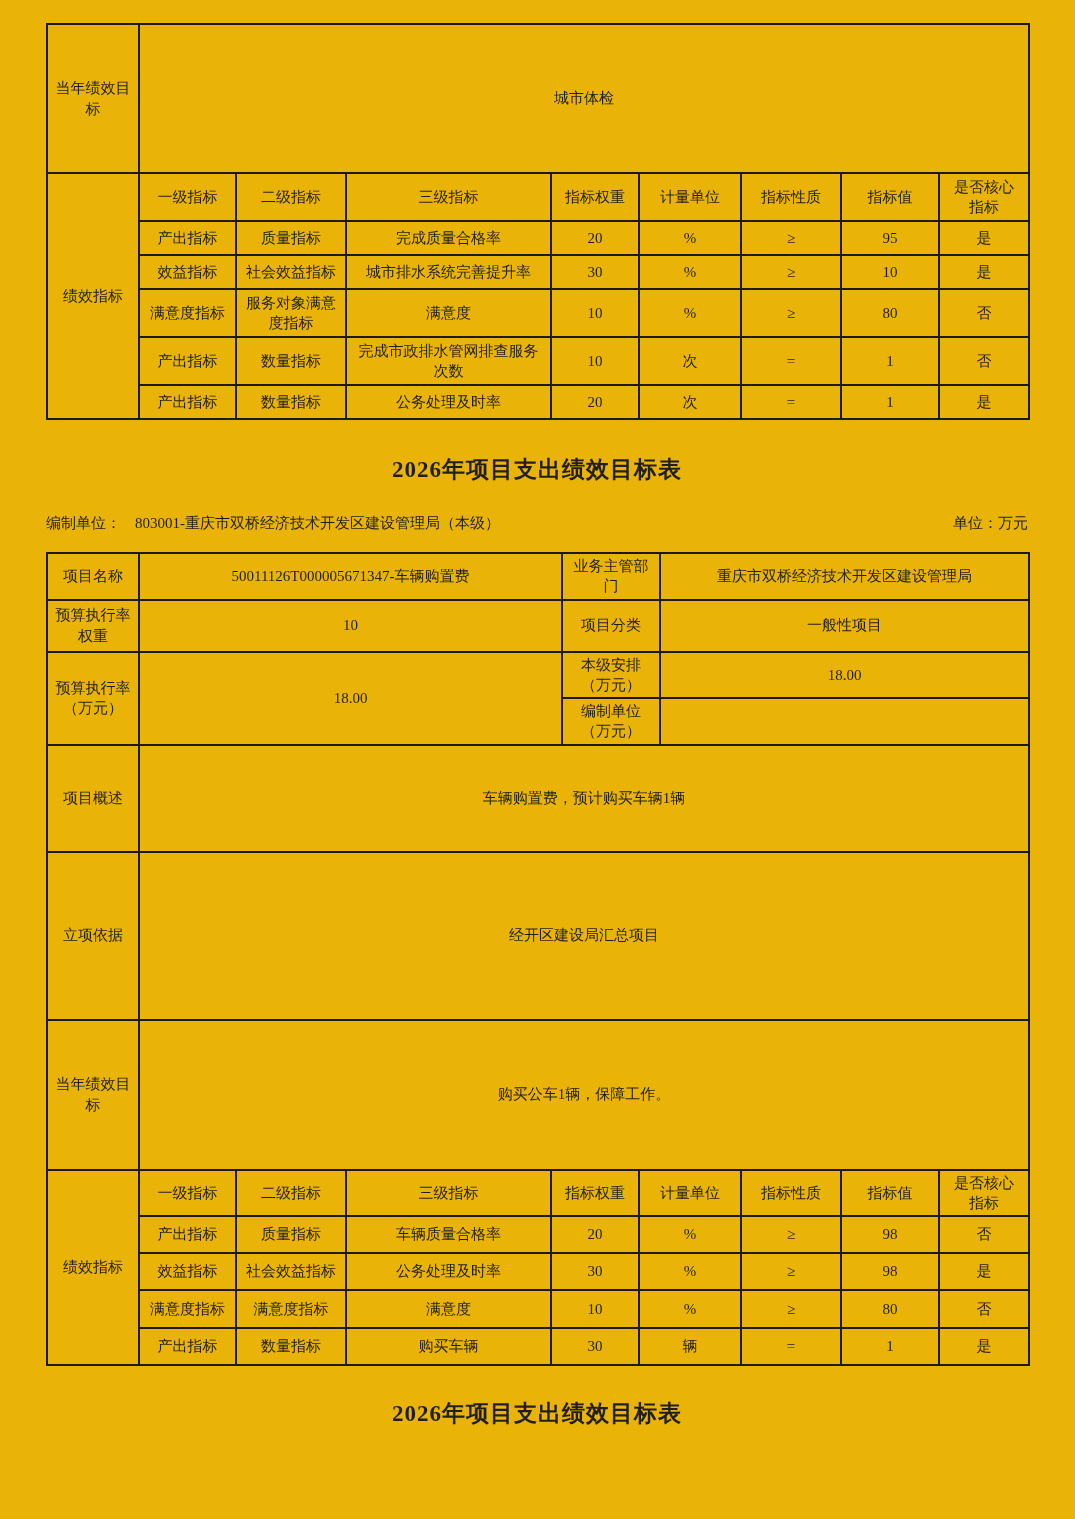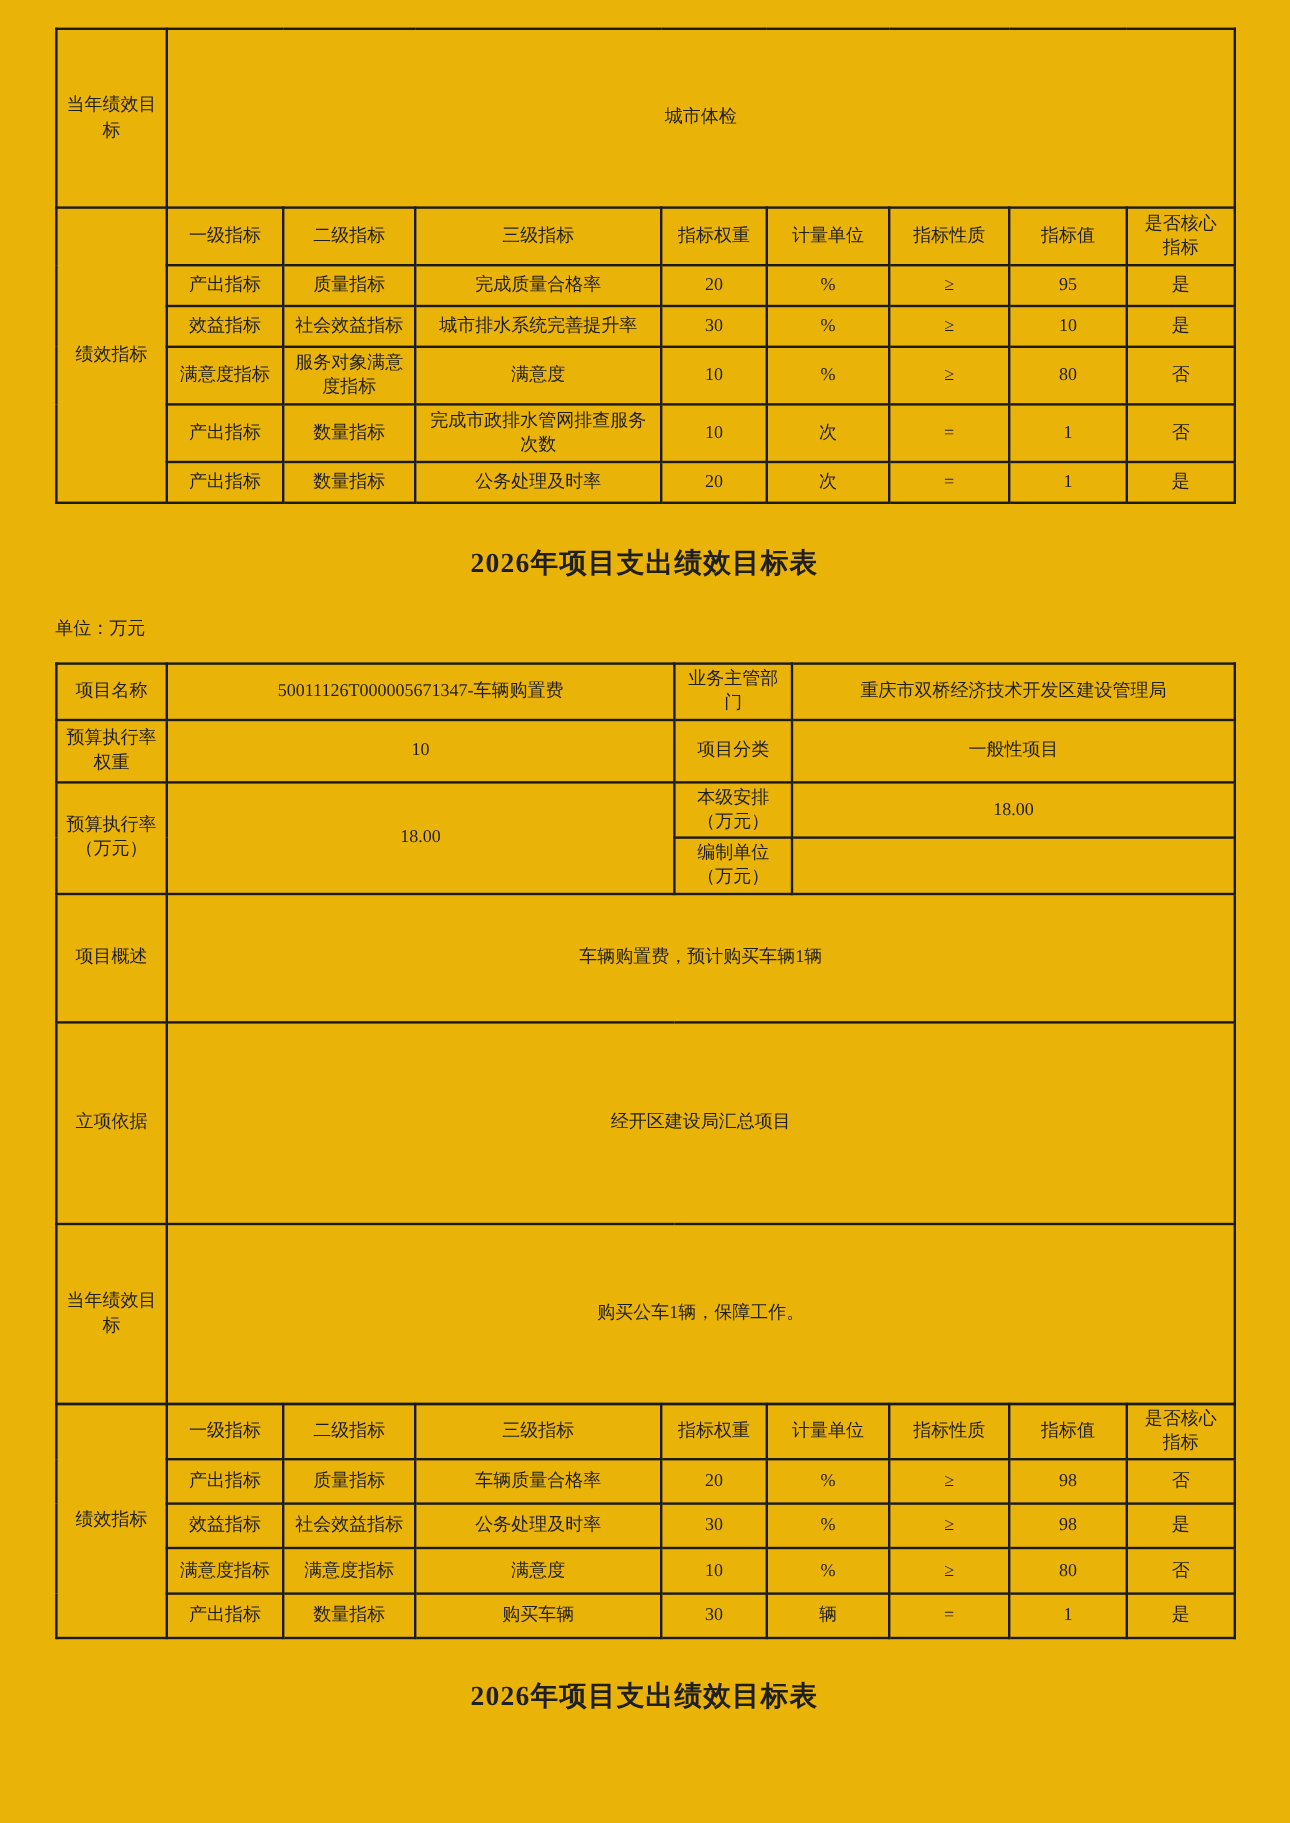--- a/index.html
+++ b/index.html
@@ -138,20 +138,24 @@
       <td class="c">=</td>
       <td class="c">1</td>
       <td class="c">是</td>
     </tr>
   </tbody>
     </table>
 
   <div class="section-title">2026年项目支出绩效目标表</div>
 
   <div class="meta-line">
+    <div class="meta-left">
+      <span>编制单位：</span>
+      <span class="meta-value">803001-重庆市双桥经济技术开发区建设管理局（本级）</span>
+    </div>
     <span>单位：万元</span>
   </div>
 
   <table style="margin-top:19px">
     <colgroup>
       <col style="width:92px">
         <col style="width:423px">
         <col style="width:98px">
         <col style="width:369px">
     </colgroup>

